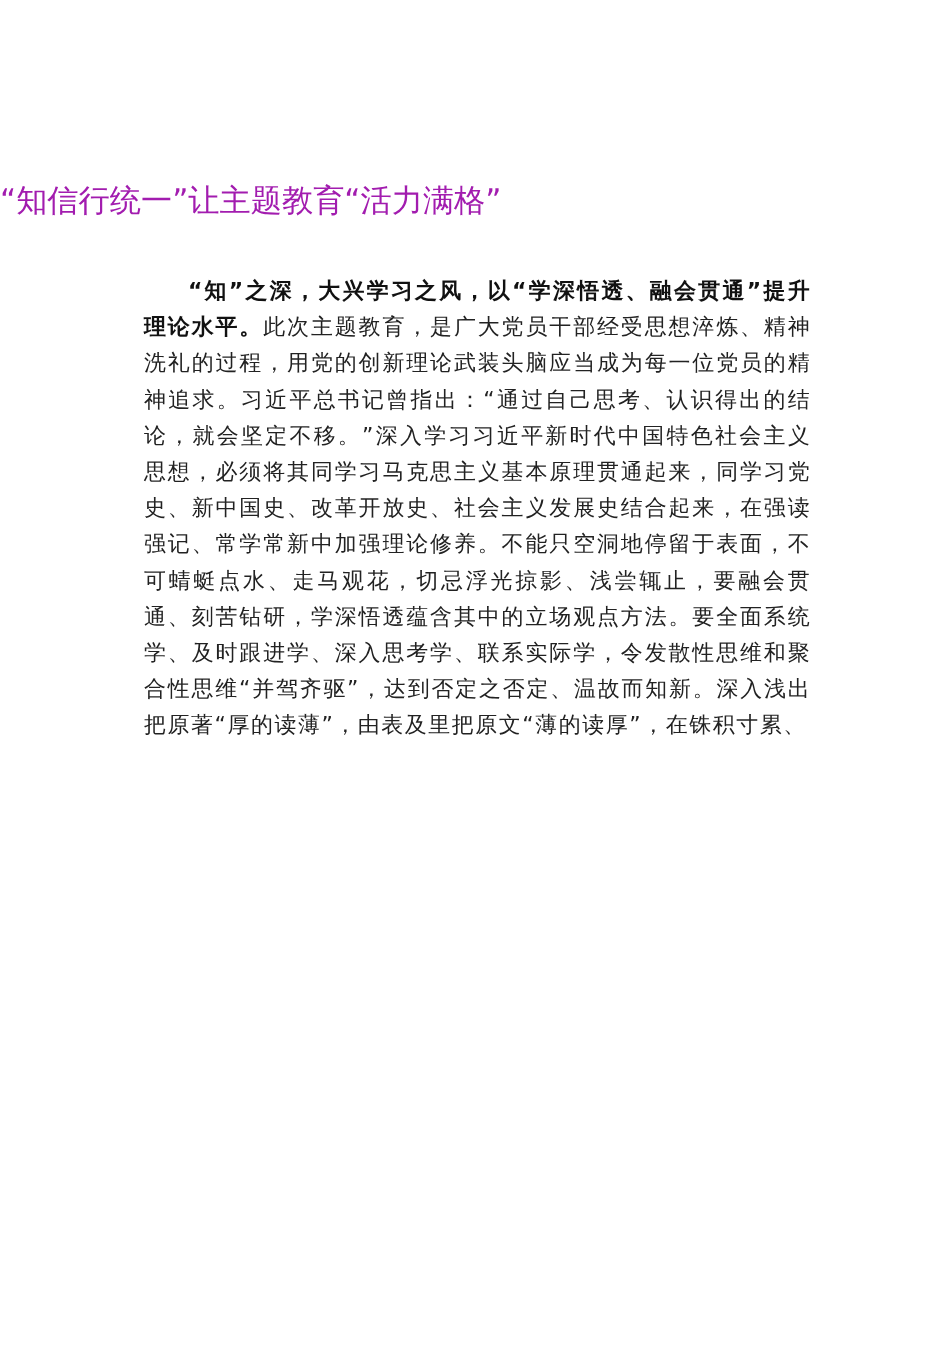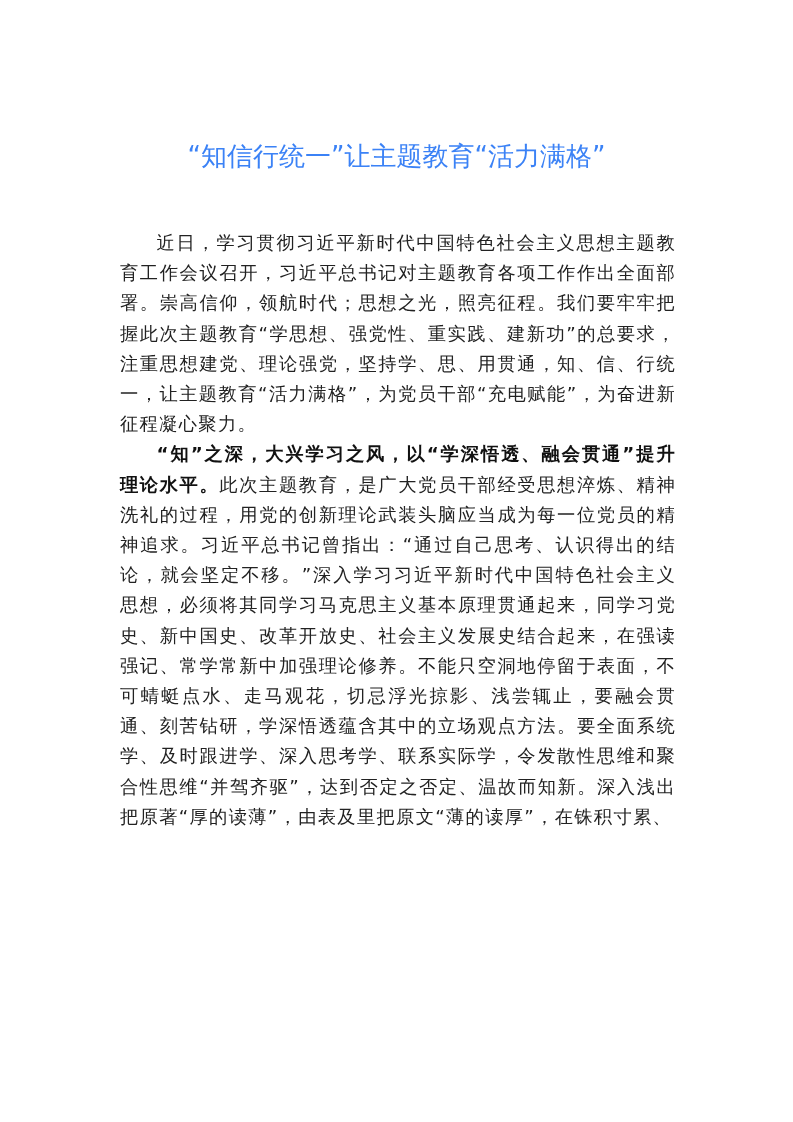--- a/index.html
+++ b/index.html
@@ -1,32 +1,31 @@
 <!DOCTYPE html>
 <html><head>
 <meta charset="utf-8">
 <style>
   html, body { margin: 0; padding: 0; background: #ffffff; }
   body { width: 793px; height: 1122px; position: relative; overflow: hidden; }
   .page { position: absolute; left: 0; top: 0; width: 793px; height: 1122px; background: #fff; }
   .title {
-    position: absolute; left: 0; top: 136px; width: 793px; text-align: center;
-    font-family: "DejaVu Sans", sans-serif; font-size: 26px; color: #3b82f6;
+    position: absolute; left: 0; top: 148px; width: 793px; 
+    font-family: "DejaVu Sans", sans-serif; font-size: 26px; color: #a21caf;
     letter-spacing: 0px; line-height: 40px;
   }
   .body-text {
     position: absolute; left: 120px; top: 228px; width: 556px;
     font-family: "DejaVu Sans", sans-serif; font-size: 18.3px; color: #222;
     line-height: 30.2px; letter-spacing: 1.3px;
   }
   .para { margin: 0; text-indent: 2em; text-align: justify; }
   .bold { font-weight: bold; color: #111; }
 </style>
 </head>
 <body>
 
 <div class="page">
   <div class="title">“知信行统一”让主题教育“活力满格”</div>
   <div class="body-text">
-    <p class="para"><span class="bold"></span><span>近日，学习贯彻习近平新时代中国特色社会主义思想主题教育工作会议召开，习近平总书记对主题教育各项工作作出全面部署。崇高信仰，领航时代；思想之光，照亮征程。我们要牢牢把握此次主题教育“学思想、强党性、重实践、建新功”的总要求，注重思想建党、理论强党，坚持学、思、用贯通，知、信、行统一，让主题教育“活力满格”，为党员干部“充电赋能”，为奋进新征程凝心聚力。</span></p>
     <p class="para"><span class="bold">“知”之深，大兴学习之风，以“学深悟透、融会贯通”提升理论水平。</span><span>此次主题教育，是广大党员干部经受思想淬炼、精神洗礼的过程，用党的创新理论武装头脑应当成为每一位党员的精神追求。习近平总书记曾指出：“通过自己思考、认识得出的结论，就会坚定不移。”深入学习习近平新时代中国特色社会主义思想，必须将其同学习马克思主义基本原理贯通起来，同学习党史、新中国史、改革开放史、社会主义发展史结合起来，在强读强记、常学常新中加强理论修养。不能只空洞地停留于表面，不可蜻蜓点水、走马观花，切忌浮光掠影、浅尝辄止，要融会贯通、刻苦钻研，学深悟透蕴含其中的立场观点方法。要全面系统学、及时跟进学、深入思考学、联系实际学，令发散性思维和聚合性思维“并驾齐驱”，达到否定之否定、温故而知新。深入浅出把原著“厚的读薄”，由表及里把原文“薄的读厚”，在铢积寸累、</span></p>
   </div>
 </div>
 
 </body></html>

